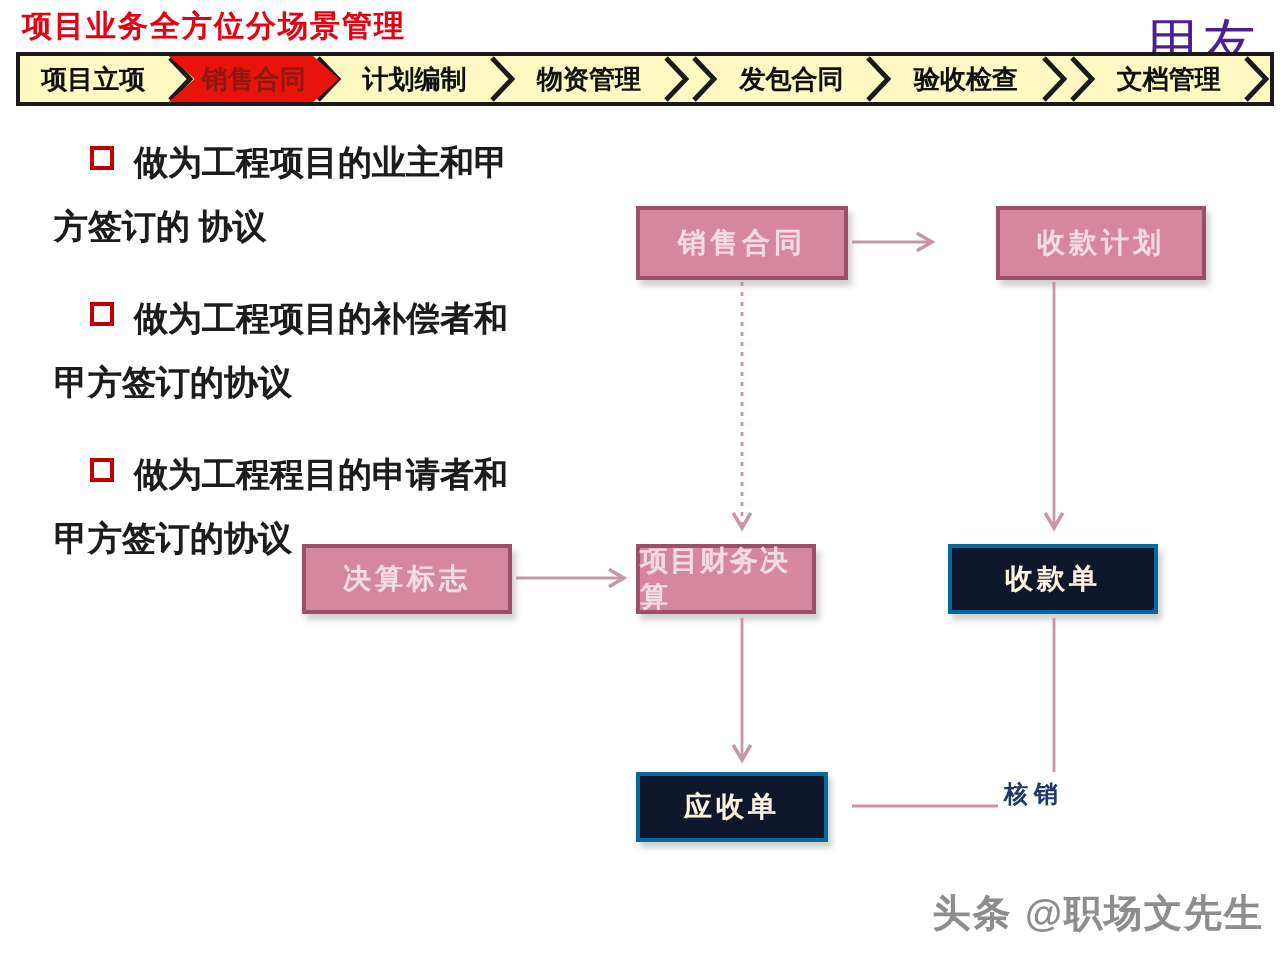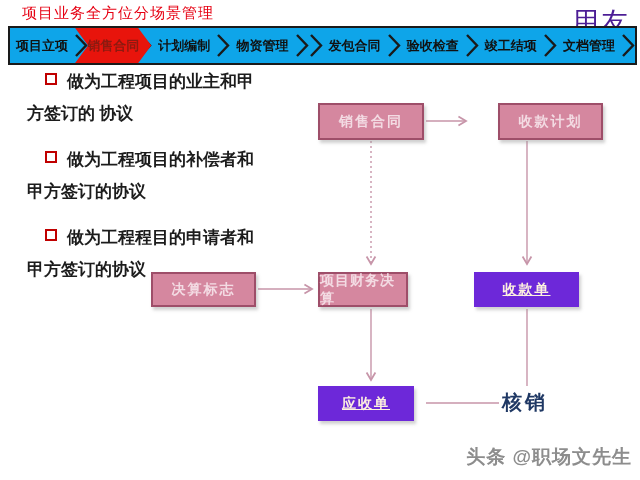--- a/index.html
+++ b/index.html
@@ -3,36 +3,36 @@
 <meta charset="utf-8">
 <style>
   html,body { margin:0; padding:0; background:#ffffff; }
   .stage {
     position:relative; width:640px; height:480px; background:#ffffff;
     overflow:hidden; font-family:"Liberation Sans","DejaVu Sans",sans-serif;
   }
 
   
   .title {
-    position:absolute; left:22px; top:4px;
-    font-size:15px; font-weight:normal; color:#E60012; letter-spacing:1px;
+    position:absolute; left:11px; top:4px;
+    font-size:15px; font-weight:bold; color:#E60012; letter-spacing:1px;
   }
   .logo-clip {
     position:absolute; left:572px; top:7px; width:66px; height:20px;
     overflow:hidden;
   }
   .logo-text {
     display:block; font-size:27px; font-weight:normal; color:#4c1d95;
     letter-spacing:2px; line-height:32px; margin-top:-1px;
   }
 
   
   .tabbar {
-    position:absolute; left:8px; top:26px; width:629px; height:39px;
-    box-sizing:border-box; border:2px solid #1a1a1a; background:#0ea5e9;
+    position:absolute; left:8px; top:26px; width:629px; height:27px;
+    box-sizing:border-box; border:2px solid #1a1a1a; background:#fef9c3;
     display:flex; align-items:stretch; z-index:2;
   }
   .tab {
     flex:1 1 0; display:flex; align-items:center; justify-content:center;
     font-size:13px; font-weight:bold; color:#111111; white-space:nowrap;
     cursor:default;
   }
   .tab.active {
     background:#E8140C; color:#8B1A10; z-index:1;
     margin:0 -13px; padding:0 6px;
@@ -54,32 +54,32 @@
 
   
   .connectors { position:absolute; left:0; top:0; width:640px; height:480px; pointer-events:none; z-index:0; }
   .node {
     position:absolute; box-sizing:border-box; z-index:1;
     display:flex; align-items:center; justify-content:center;
     font-size:14px; font-weight:bold; letter-spacing:2px;
     box-shadow:2px 3px 3px rgba(150,150,150,0.45);
   }
   .node.pink   { background:#D5879F; border:2px solid #9E4E69; color:#F3DBE3; }
-  .node.orange { background:#6d28d9; border:2px solid #6d28d9; color:#FDF0DF;text-decoration:underline; }
+  .node.orange { background:#0f172a; border:2px solid #0369a1; color:#FDF0DF; }
 
   #n-sales      { left:318px; top:103px; width:106px; height:37px; }
   #n-plan       { left:474px; top:103px; width:105px; height:37px;margin-left:24px; }
   #n-flag       { left:151px; top:272px; width:105px; height:35px;font-family:Liberation Mono, monospace; }
   #n-settle     { left:318px; top:272px; width:90px; height:35px; letter-spacing:1px; }
   #n-receipt    { left:474px; top:272px; width:105px; height:35px; }
   #n-receivable { left:318px; top:386px; width:96px; height:35px;align-items:center; }
 
   .edge-label {
     position:absolute; left:502px; top:389px; z-index:1;
-    font-size:20px; font-weight:bold; color:#1F3864; letter-spacing:3px;
+    font-size:12px; font-weight:bold; color:#1F3864; letter-spacing:3px;
   }
 
   
   .watermark {
     position:absolute; right:8px; top:444px;
     font-size:19px; font-weight:bold; color:#8d8d8d; letter-spacing:1px;
     text-shadow:1px 1px 0 #ffffff;
     margin-left:36px;
   }
 </style>
@@ -126,23 +126,20 @@
       </div>
     <svg class="chev" width="14" height="23" viewBox="0 0 14 23">
         <path d="M2 1 L12 11.5 L2 22" fill="none" stroke="#1a1a1a" stroke-width="2.4"></path>
       </svg>
     <div class="tab">
         <span>验收检查</span>
       </div>
     <svg class="chev" width="14" height="23" viewBox="0 0 14 23">
         <path d="M2 1 L12 11.5 L2 22" fill="none" stroke="#1a1a1a" stroke-width="2.4"></path>
       </svg>
-    <div class="tab">
-        <span>竣工结项</span>
-      </div>
     <svg class="chev" width="14" height="23" viewBox="0 0 14 23">
         <path d="M2 1 L12 11.5 L2 22" fill="none" stroke="#1a1a1a" stroke-width="2.4"></path>
       </svg>
     <div class="tab">
         <span>文档管理</span>
       </div>
     <svg class="chev" width="14" height="23" viewBox="0 0 14 23">
         <path d="M2 1 L12 11.5 L2 22" fill="none" stroke="#1a1a1a" stroke-width="2.4"></path>
       </svg>
   </div>

